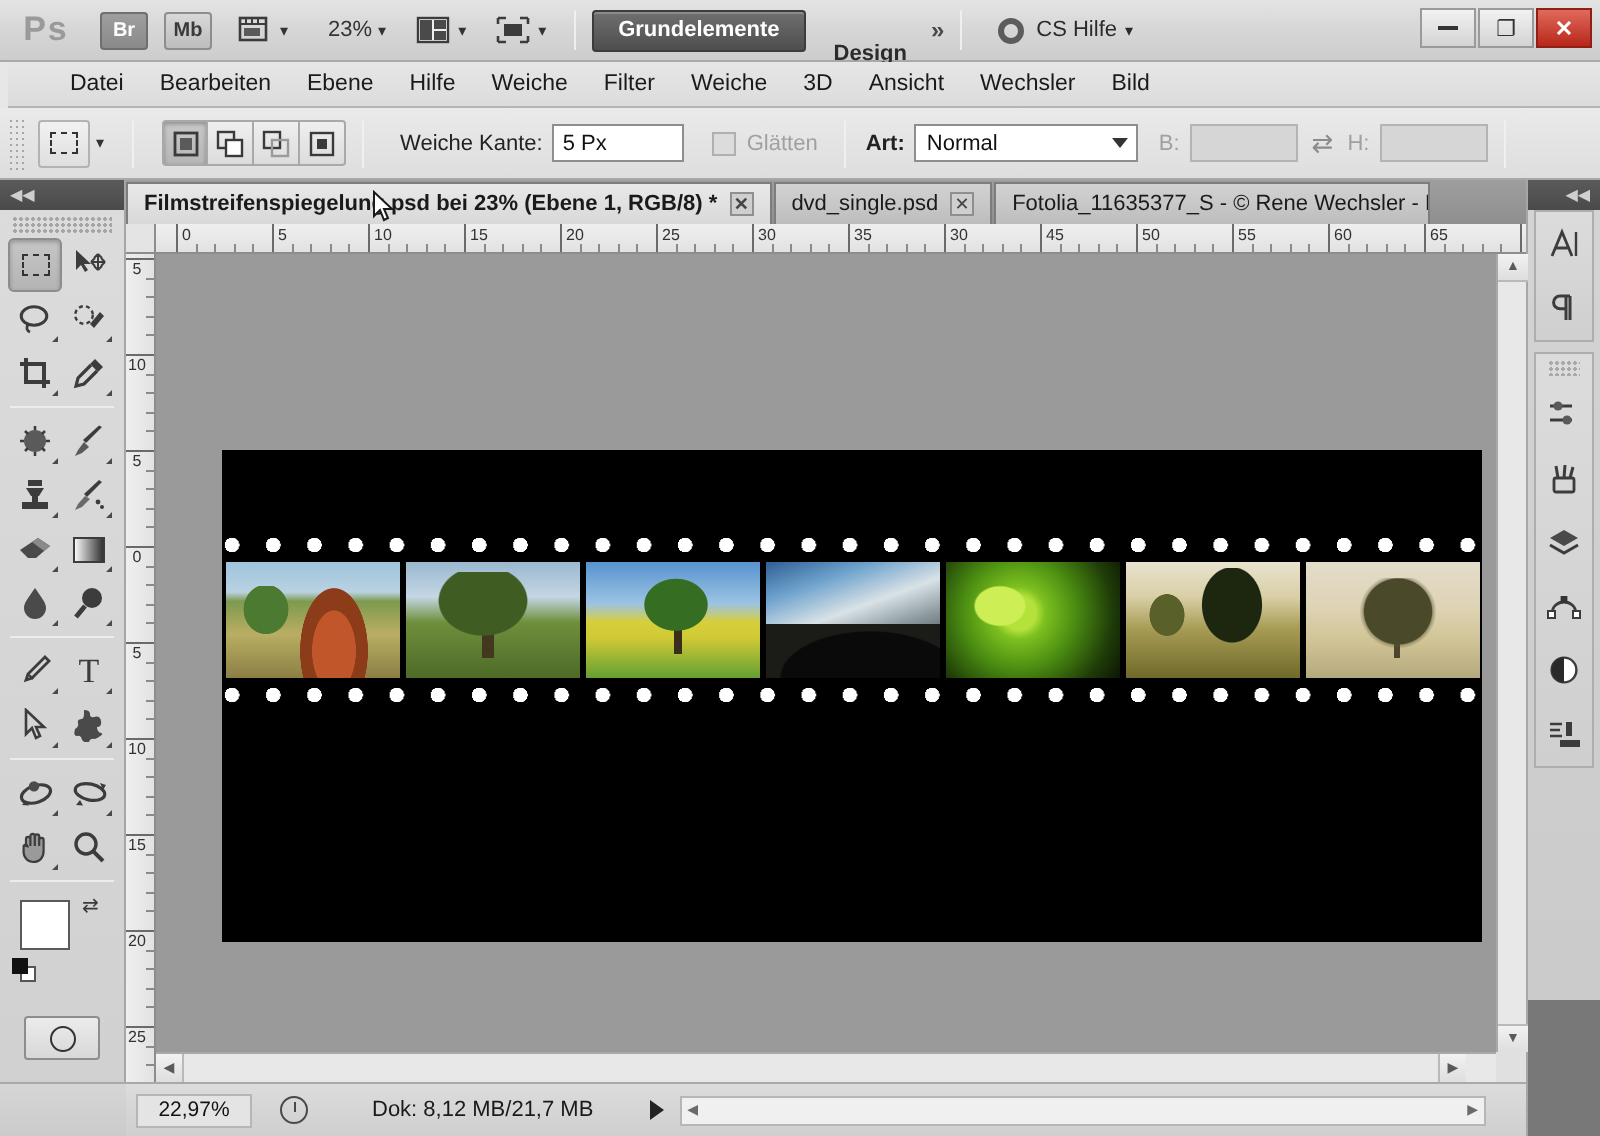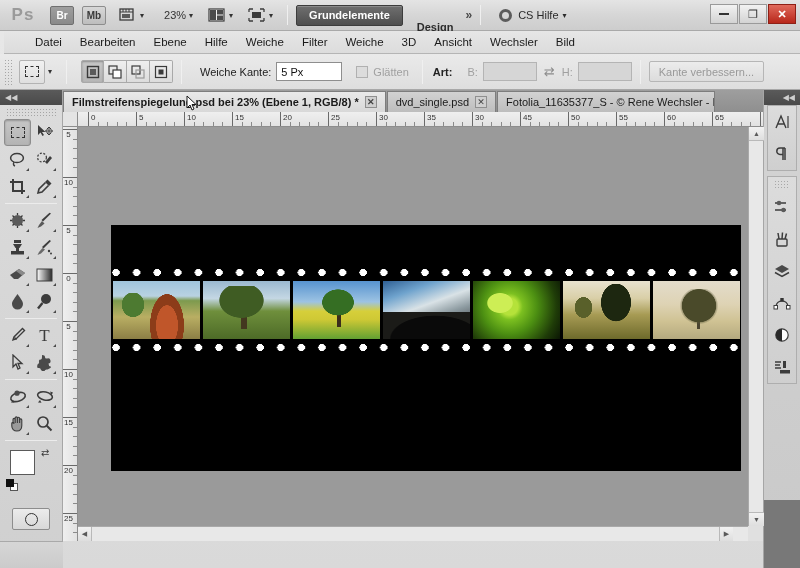--- a/index.html
+++ b/index.html
@@ -507,30 +507,33 @@
 
     <div class="lbl">Weiche Kante:</div>
     <div class="inp" style="width:66px">5 Px</div>
 
     <div class="chk"></div>
     <div class="lbl dim" style="margin-left:0">Glätten</div>
 
     <div class="vsep"></div>
 
     <div class="lbl" style="margin-left:2px;font-weight:bold">Art:</div>
+    <div class="selwrap">
+      <div class="sel">Normal</div>
+      <span class="sel-arrow"></span>
+    </div>
 
     <div class="lbl dim">B:</div>
     <div class="inp dim" style="width:54px"></div>
     <div class="swapico">⇄</div>
     <div class="lbl dim" style="margin-left:0">H:</div>
     <div class="inp dim" style="width:54px"></div>
 
     <div class="vsep"></div>
 
-    <div class="btn-ghost">Kante verbessern...</div>
   </div>
 
   <div class="tabsrow">
     <div class="doctab active">
       <span>Filmstreifenspiegelung.psd bei 23% (Ebene 1, RGB/8) *</span>
       <span class="tabclose">✕</span>
     </div>
     <div class="doctab">
       <span>dvd_single.psd</span>
       <span class="tabclose">✕</span>
@@ -961,20 +964,30 @@
       <div class="sb-arrow" style="bottom:0;left:0;width:15px;height:14px;border-top:1px solid #b9b9b9">▼</div>
     </div>
     <div class="sb-h">
       <div class="sb-arrow" style="left:0;top:0;width:14px;height:14px;border-right:1px solid #b9b9b9">◀</div>
       <div class="sb-arrow" style="right:15px;top:0;width:14px;height:14px;border-left:1px solid #b9b9b9">▶</div>
     </div>
     <div class="sb-corner"></div>
   </div>
 
   <div class="footer-left"></div>
+  <div class="statusbar">
+    <div class="st-zoom">22,97%</div>
+    <div class="st-clock"></div>
+    <div class="st-doc">Dok: 8,12 MB/21,7 MB</div>
+    <div class="st-tri"></div>
+    <div class="st-track">
+      <span>◀</span>
+      <span>▶</span>
+    </div>
+  </div>
 
   <div class="cursor">
     <svg width="12" height="18" viewBox="0 0 12 18">
       <path d="M1 1 L1 13 L4 10 L6 15 L8 14 L6 9.5 L10 9.5 Z" fill="#fff" stroke="#1a1a1a" stroke-width="1"></path>
     </svg>
   </div>
 
 </div>
 
 </body></html>

